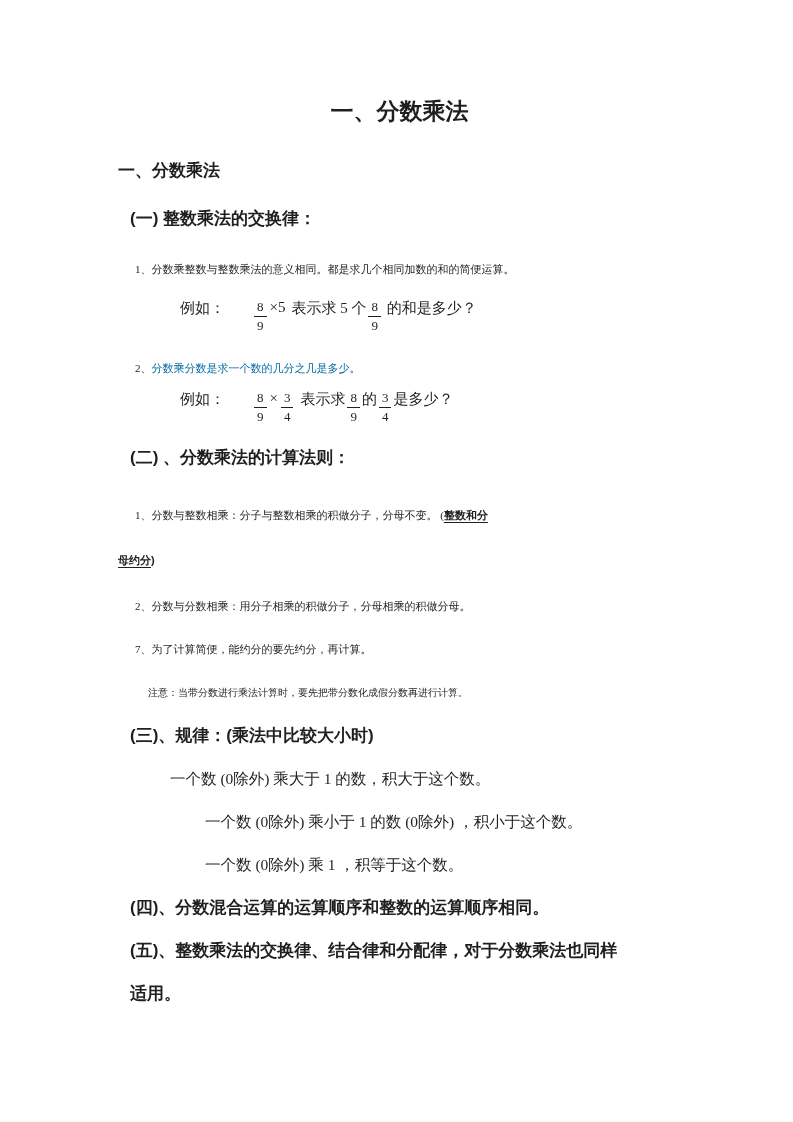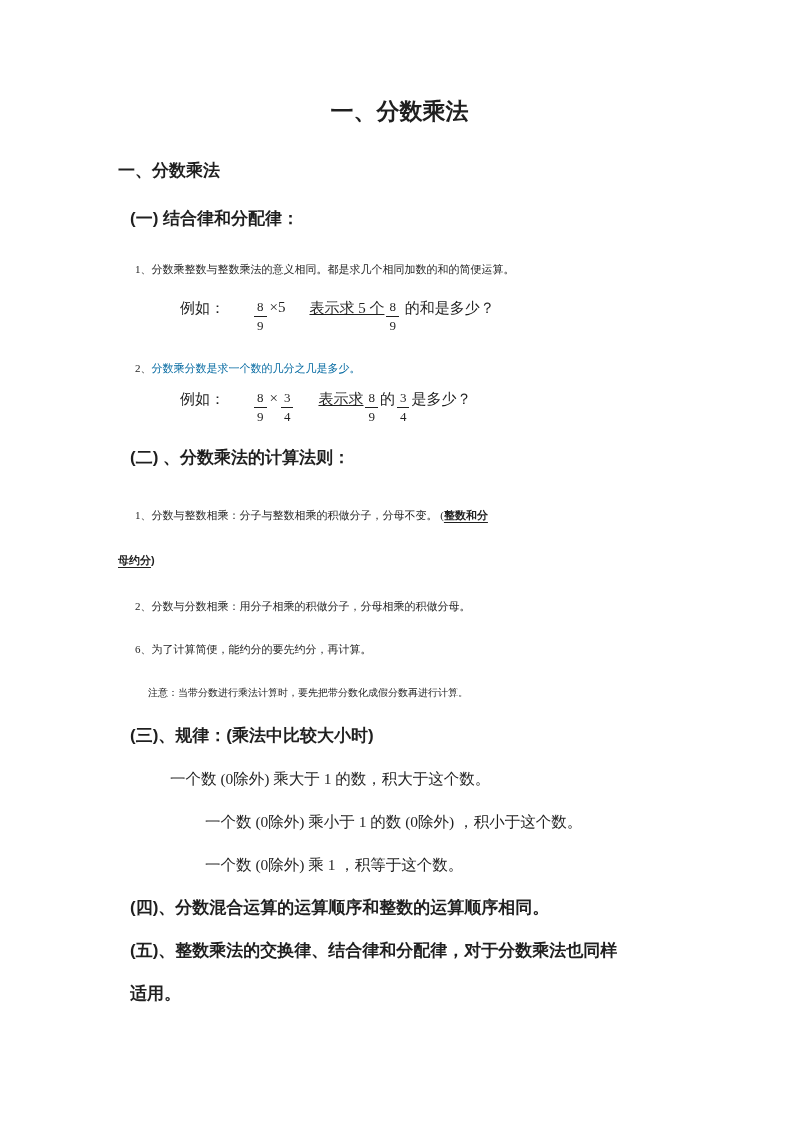--- a/index.html
+++ b/index.html
@@ -55,21 +55,21 @@
   .mt-r1  { margin-top: 14px; }
   .mt-r2  { margin-top: 2px; }
   .example {
     height: 46px;
     display: flex;
     padding-left: 62px;
     font-size: 15px;
   }
   .ex-label { margin-right: 27px; white-space: pre; }
   .ex-text  { white-space: pre; }
-  .gap-l { margin-left: 23px; text-decoration: underline; }
+  .gap-l { margin-left: 5px; }
   .mathop {
     font-family: "Liberation Serif", serif;
     margin: 0 1px;
     white-space: pre;
   }
   .frac {
     display: inline-block;
     text-align: center;
     font-family: "Liberation Serif", serif;
     font-size: 13px;
@@ -102,21 +102,21 @@
 </style>
 </head>
 <body>
 
 <div class="page">
 
   <div class="doc-title">一、分数乘法</div>
 
   <div class="h-main">一、分数乘法</div>
 
-  <div class="h-sec mt-s1h">(一) 结合律和分配律：</div>
+  <div class="h-sec mt-s1h">(一) 整数乘法的交换律：</div>
 
   <p class="body-p mt-p1">1、分数乘整数与整数乘法的意义相同。都是求几个相同加数的和的简便运算。</p>
 
   <div class="example mt-ex1">
     <span class="ex-label">例如：</span>
     <span class="frac">
       <span class="num">8</span>
       <span class="den">9</span>
     </span>
     <span class="mathop">×5</span>
@@ -153,21 +153,21 @@
     </span>
     <span class="ex-text">是多少？</span>
   </div>
 
   <div class="h-sec">(二) 、分数乘法的计算法则：</div>
 
   <p class="body-p rule1 mt-r1"><span>1、分数与整数相乘：分子与整数相乘的积做分子，分母不变。 (</span><span class="bu">整数和分</span><br><span class="bu">母约分</span><span class="bold-paren">)</span></p>
 
   <p class="body-p mt-r2">2、分数与分数相乘：用分子相乘的积做分子，分母相乘的积做分母。</p>
 
-  <p class="body-p">6、为了计算简便，能约分的要先约分，再计算。</p>
+  <p class="body-p">7、为了计算简便，能约分的要先约分，再计算。</p>
 
   <p class="note">注意：当带分数进行乘法计算时，要先把带分数化成假分数再进行计算。</p>
 
   <div class="h-sec">(三)、规律：(乘法中比较大小时)</div>
 
   <p class="law l1">一个数 (0除外) 乘大于 1 的数，积大于这个数。</p>
   <p class="law l2">一个数 (0除外) 乘小于 1 的数 (0除外) ，积小于这个数。</p>
   <p class="law l2">一个数 (0除外) 乘 1 ，积等于这个数。</p>
 
   <div class="h-sec">(四)、分数混合运算的运算顺序和整数的运算顺序相同。</div>

